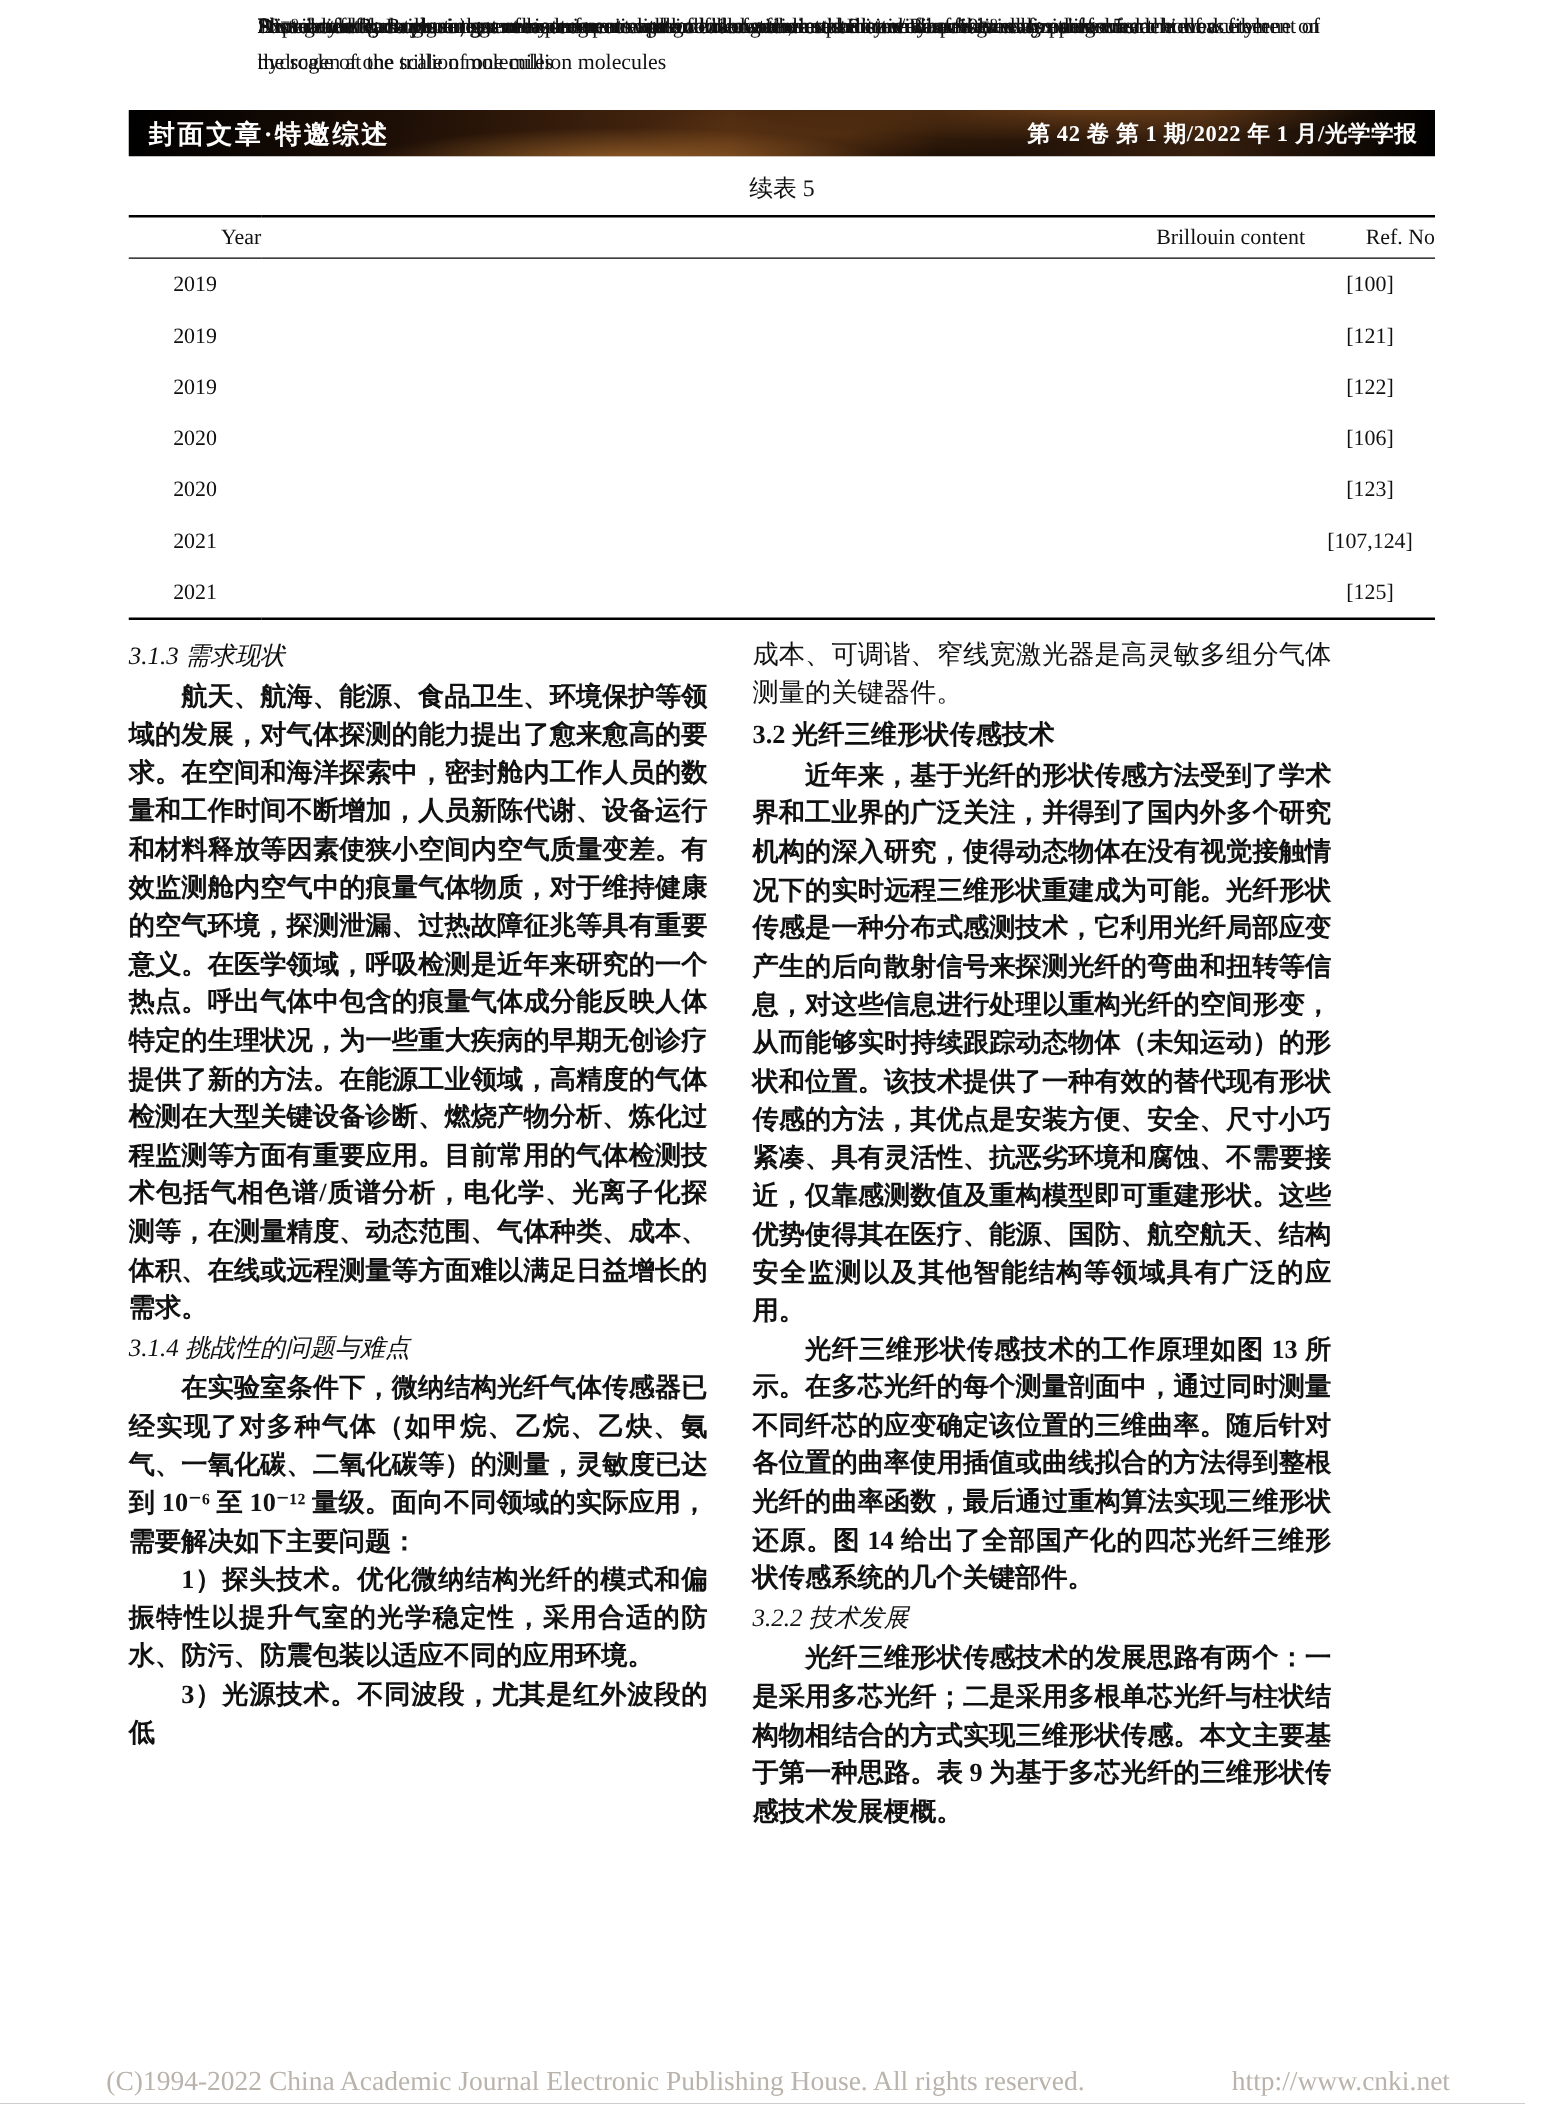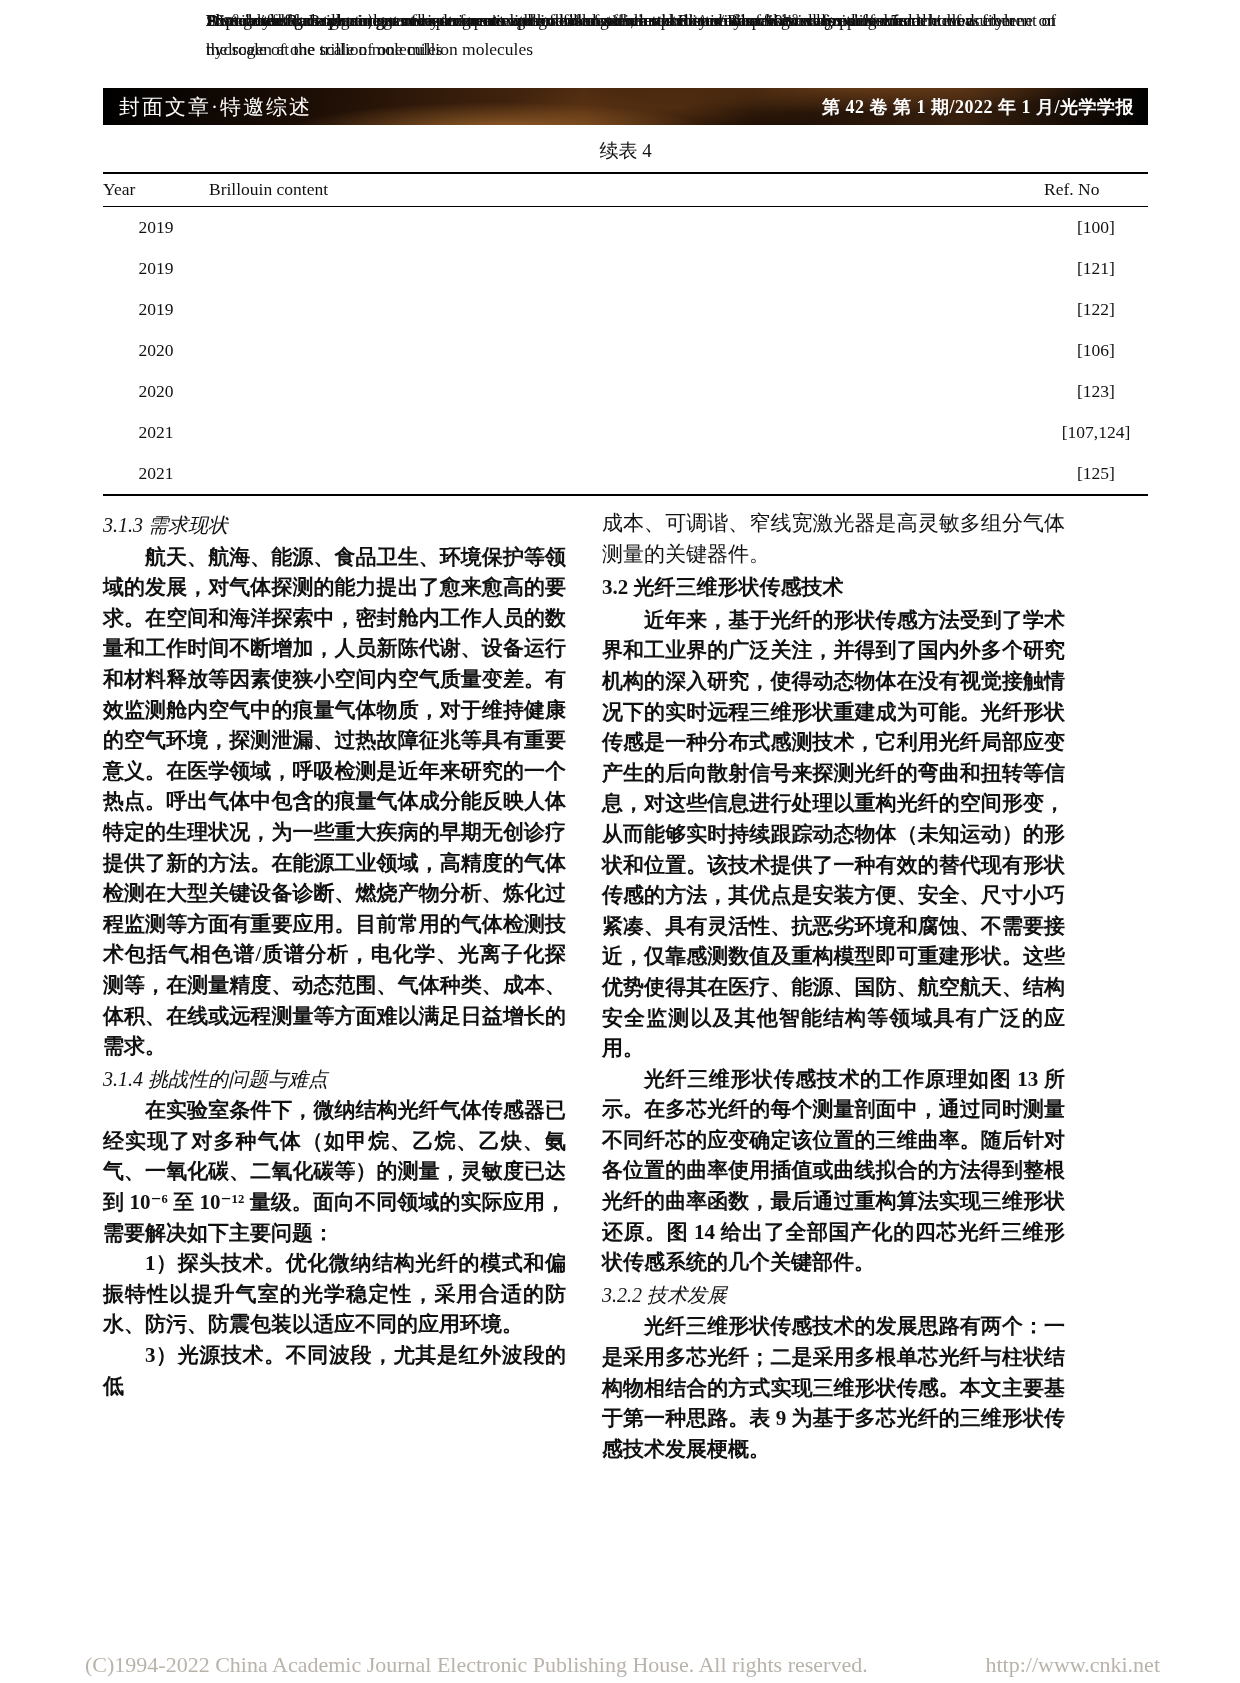--- a/index.html
+++ b/index.html
@@ -21,37 +21,37 @@
     height:37px;
     display:flex; align-items:center; justify-content:space-between;
     padding:0 14px 0 16px;
     color:#fff;
     background:
       radial-gradient(ellipse 340px 46px at 38% 115%, rgba(205,135,60,.60), transparent 62%),
       radial-gradient(ellipse 420px 52px at 72% -15%, rgba(170,100,40,.55), transparent 60%),
       radial-gradient(ellipse 260px 40px at 55% 50%, rgba(120,70,25,.45), transparent 65%),
       linear-gradient(96deg,#000 0%,#201006 22%,#4d2a10 46%,#170b04 62%,#38200e 82%,#000 100%);
   }
-  .banner .left  { font-size:21px; font-weight:normal; letter-spacing:2px; }
+  .banner .left  { font-size:21px; font-weight:bold; letter-spacing:2px; }
   .banner .right { font-size:18px; font-weight:bold; letter-spacing:0.5px; }
 
   
   .tbl-caption { text-align:center; font-size:19px; margin:13px 0 8px; }
   table.research {
     width:100%;
     border-collapse:collapse;
     border-top:2.5px solid #000;
     border-bottom:2.5px solid #000;
     font-size:17.5px;
   }
   table.research thead th {
     font-weight:normal;
     border-bottom:1.5px solid #000;
     padding:5px 0 6px;
-    text-align:left;
+    text-align:right;
   }
   table.research td { padding:6px 0; vertical-align:middle; line-height:29px; }
   td.year { width:106px; text-align:center; }
   td.content { text-align:justify; padding-right:20px; }
   td.ref { width:104px; text-align:center; white-space:nowrap; }
 
   
   .columns { display:flex; gap:36px; margin-top:12px; }
   .col {
     width:463px;
@@ -78,21 +78,21 @@
 <body>
 
 <div class="page">
   <div class="content">
 
     <div class="banner">
       <span class="left">封面文章·特邀综述</span>
       <span class="right">第 42 卷 第 1 期/2022 年 1 月/光学学报</span>
     </div>
 
-    <div class="tbl-caption">续表 4</div>
+    <div class="tbl-caption">续表 5</div>
 
     <table class="research">
       <thead>
         <tr>
           <th class="year">Year</th>
           <th>Brillouin content</th>
           <th class="ref">Ref. No</th>
         </tr>
       </thead>
       <tbody>

